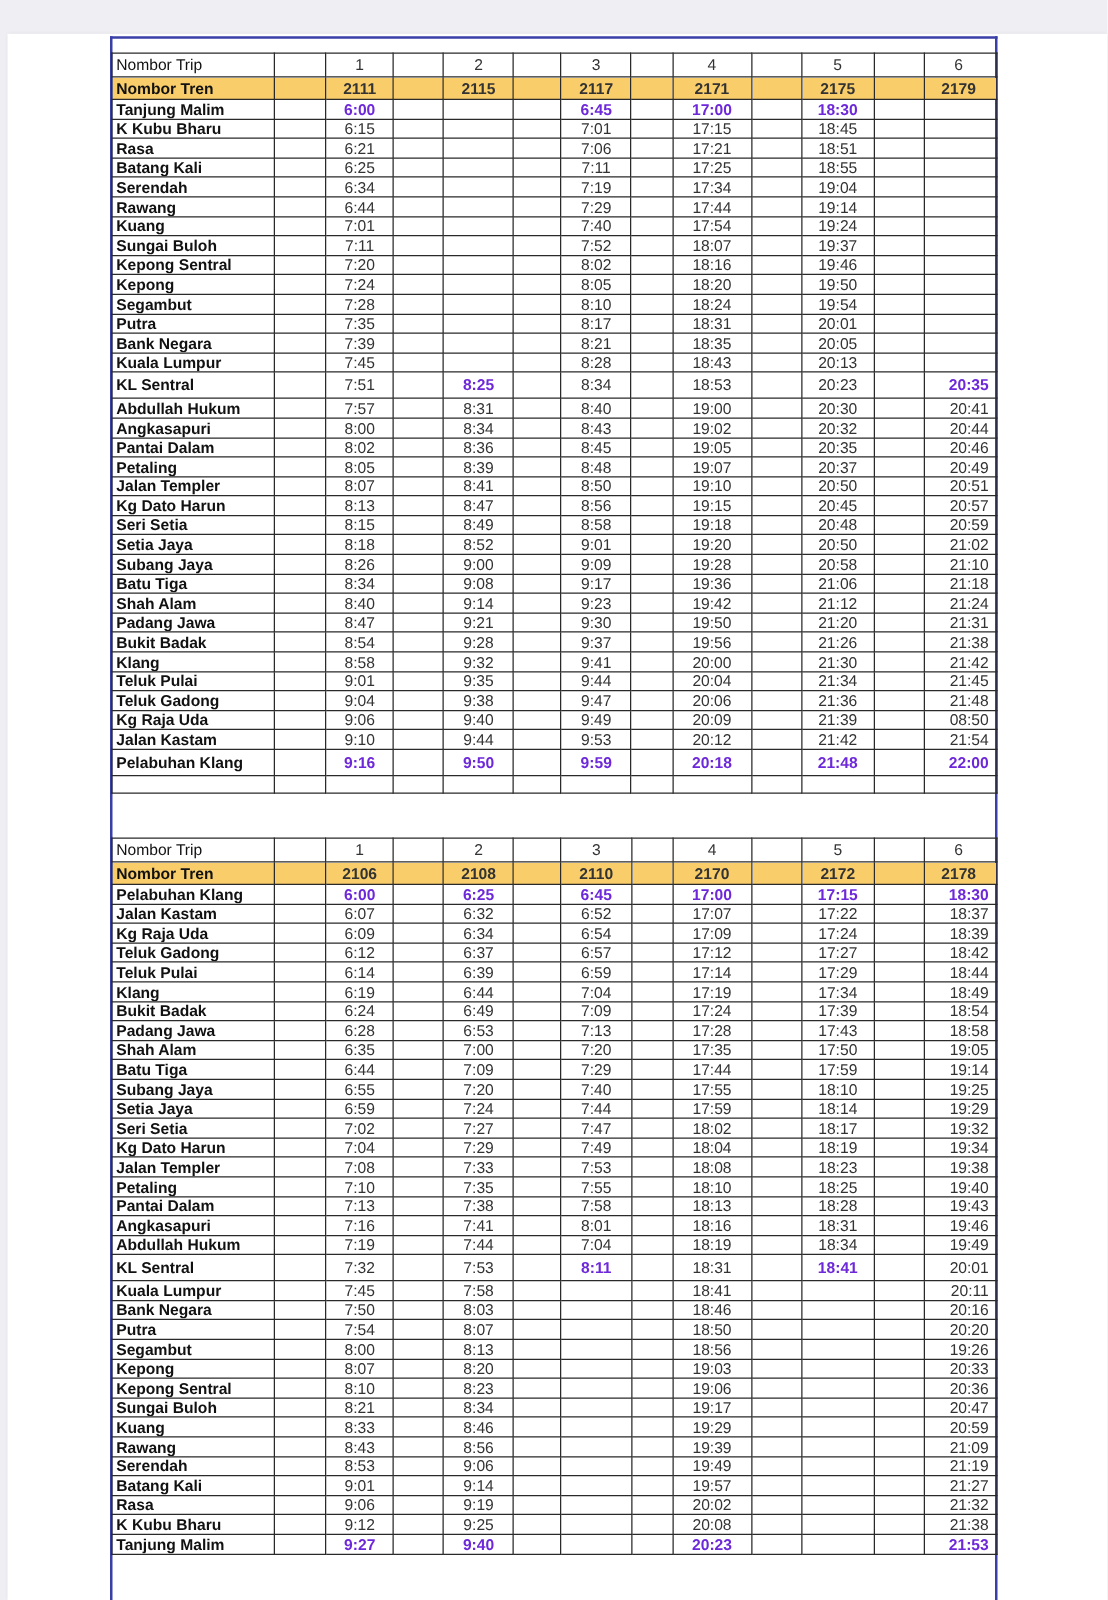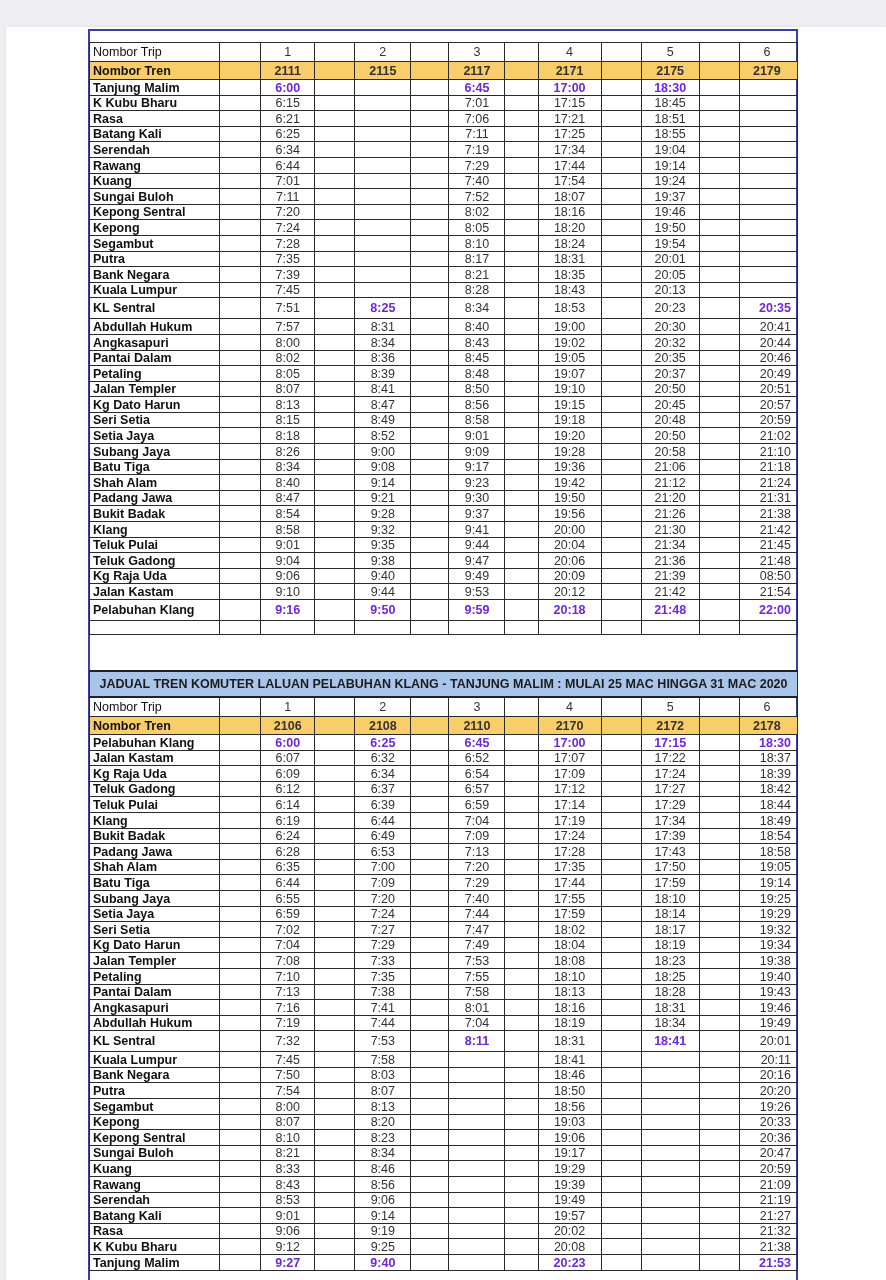--- a/index.html
+++ b/index.html
@@ -653,23 +653,20 @@
       <col class="c-spb">
       <col class="c-t4">
       <col class="c-sp4">
       <col class="c-t5">
       <col class="c-sp5">
       <col class="c-t6">
       <col class="c-sp">
       <col class="c-t6">
   </colgroup>
   <tbody>
-      <tr class="title">
-        <td colspan="13">JADUAL TREN KOMUTER LALUAN PELABUHAN KLANG - TANJUNG MALIM : MULAI 25  MAC HINGGA 31 MAC 2020</td>
-      </tr>
       <tr class="trip">
         <td class="st">Nombor Trip</td>
         <td class="sp"></td>
         <td class="tm">1</td>
         <td class="sp"></td>
         <td class="tm">2</td>
         <td class="sp"></td>
         <td class="tm">3</td>
         <td class="sp"></td>
         <td class="tm">4</td>

